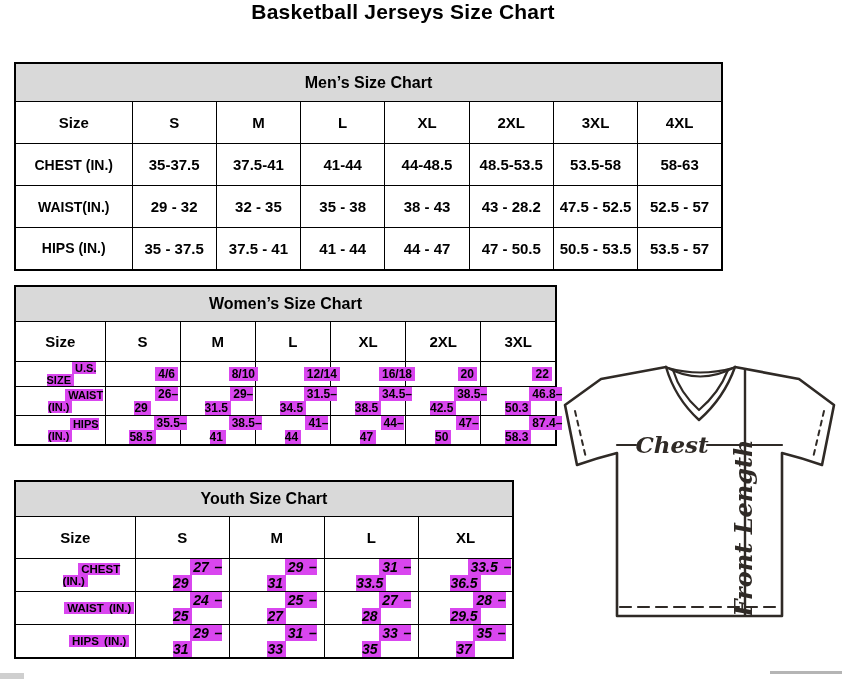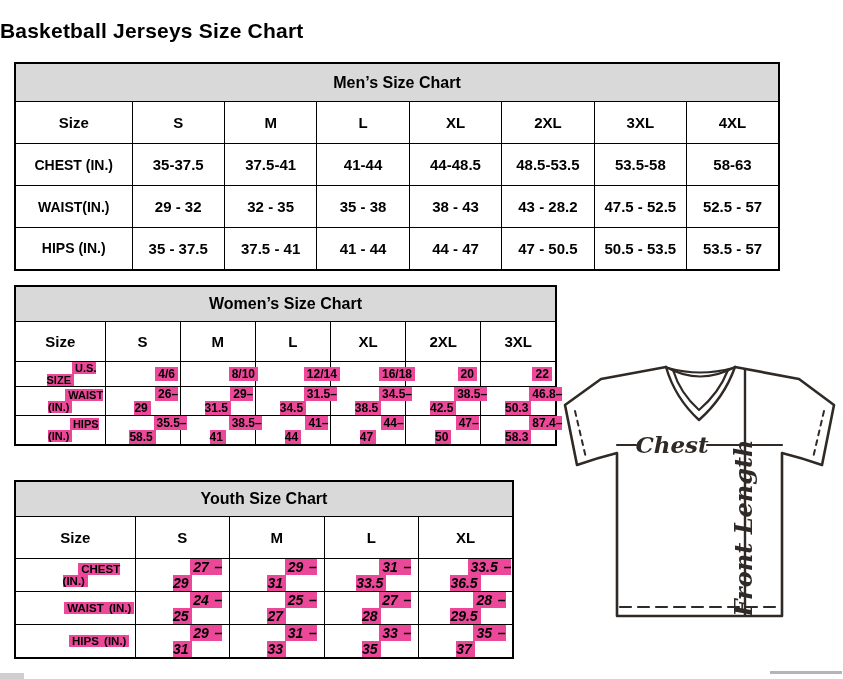--- a/index.html
+++ b/index.html
@@ -1,49 +1,49 @@
 <!DOCTYPE html>
 <html><head>
 <meta charset="utf-8">
 <style>
   html,body { margin:0; padding:0; background:#fff; }
   .page {
     position:relative; width:843px; height:679px; background:#ffffff;
     font-family:"Liberation Sans", sans-serif; color:#000; overflow:hidden;
   }
   .main-title {
-    position:absolute; top:19px; left:0; width:806px; 
+    position:absolute; top:0; left:0; width:806px; text-align:center;
     font-size:21px; font-weight:bold; letter-spacing:0.2px;
   }
   table { border-collapse:collapse; table-layout:fixed; position:absolute; background:#fff; border:2px solid #000; }
   th, td { border:1px solid #000; text-align:center; vertical-align:middle; padding:0; }
   .band th { background:#d9d9d9; font-size:16px; font-weight:bold; }
 
-  .men   { left:14px; top:62px;  width:766px; }
+  .men   { left:14px; top:62px;  width:709px; }
   .men .band th { height:37px; }
   .men .cols th { height:41px; font-size:15px; }
   .men tbody tr { height:42px; }
   .men tbody th { font-size:14px; }
   .men tbody td { font-size:15px; font-weight:bold; }
 
   .women { left:14px; top:285px; width:543px; }
   .women .band th { height:34px; }
   .women .cols th { height:39px; font-size:15px; }
   .women tbody tr { height:22px; }
   .women tbody th { font-size:11px; }
   .women tbody td { font-size:12px; }
 
   .youth { left:14px; top:480px; width:500px; }
   .youth .band th { height:34px; }
   .youth .cols th { height:41px; font-size:15px; }
   .youth tbody tr { height:22px; }
   .youth tbody th { font-size:11.5px; }
   .youth tbody td { font-size:14px;font-style:italic; }
 
-  .hl { background:#ec4899; padding:0 3px; font-weight:bold; word-spacing:2px;margin-left:48px; }
+  .hl { background:#d946ef; padding:0 3px; font-weight:bold; word-spacing:2px;margin-left:48px; }
 
   .jersey { position:absolute; left:556px; top:358px; width:287px; height:266px; }
   .jersey path, .jersey line { stroke:#2f2a26; fill:none; stroke-linejoin:round; stroke-linecap:round; }
   .jersey text {
     font-family:"DejaVu Serif", serif; font-style:italic; font-weight:bold; fill:#2f2a26;
   }
   .hscroll-corner { position:absolute; left:0; top:673px; width:24px; height:6px; background:#cfcfcf; }
   .hscroll-frag   { position:absolute; left:770px; top:671px; width:72px; height:3px; background:#b5b5b5; }
 </style>
 </head>

